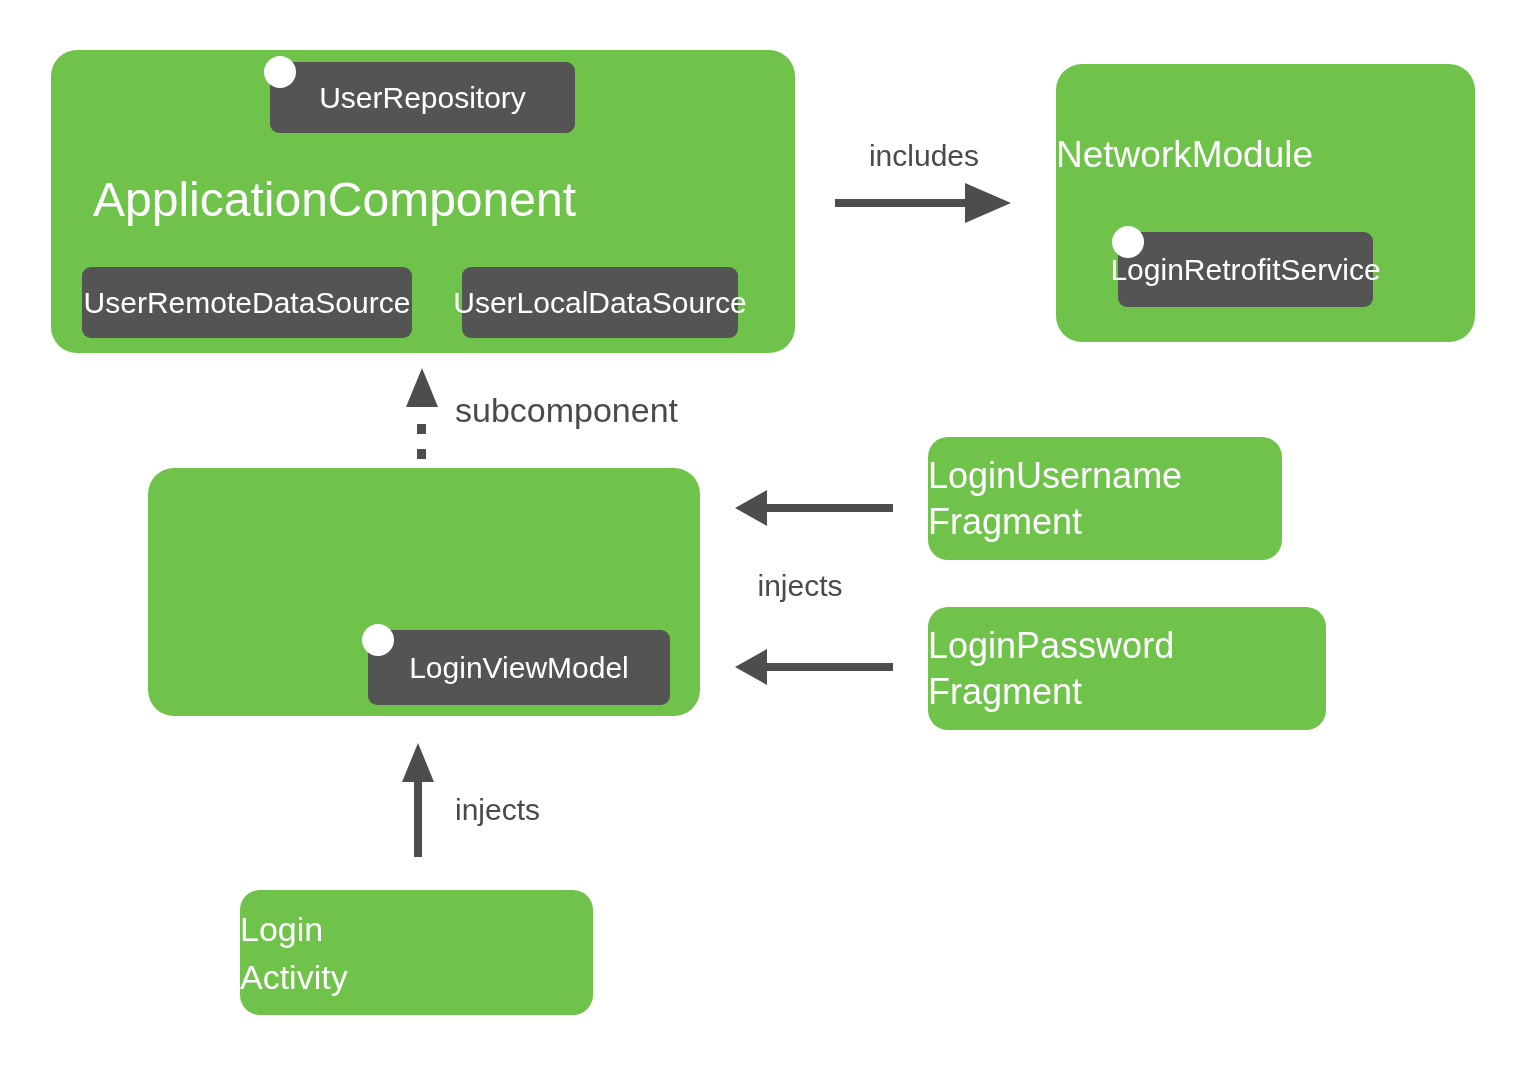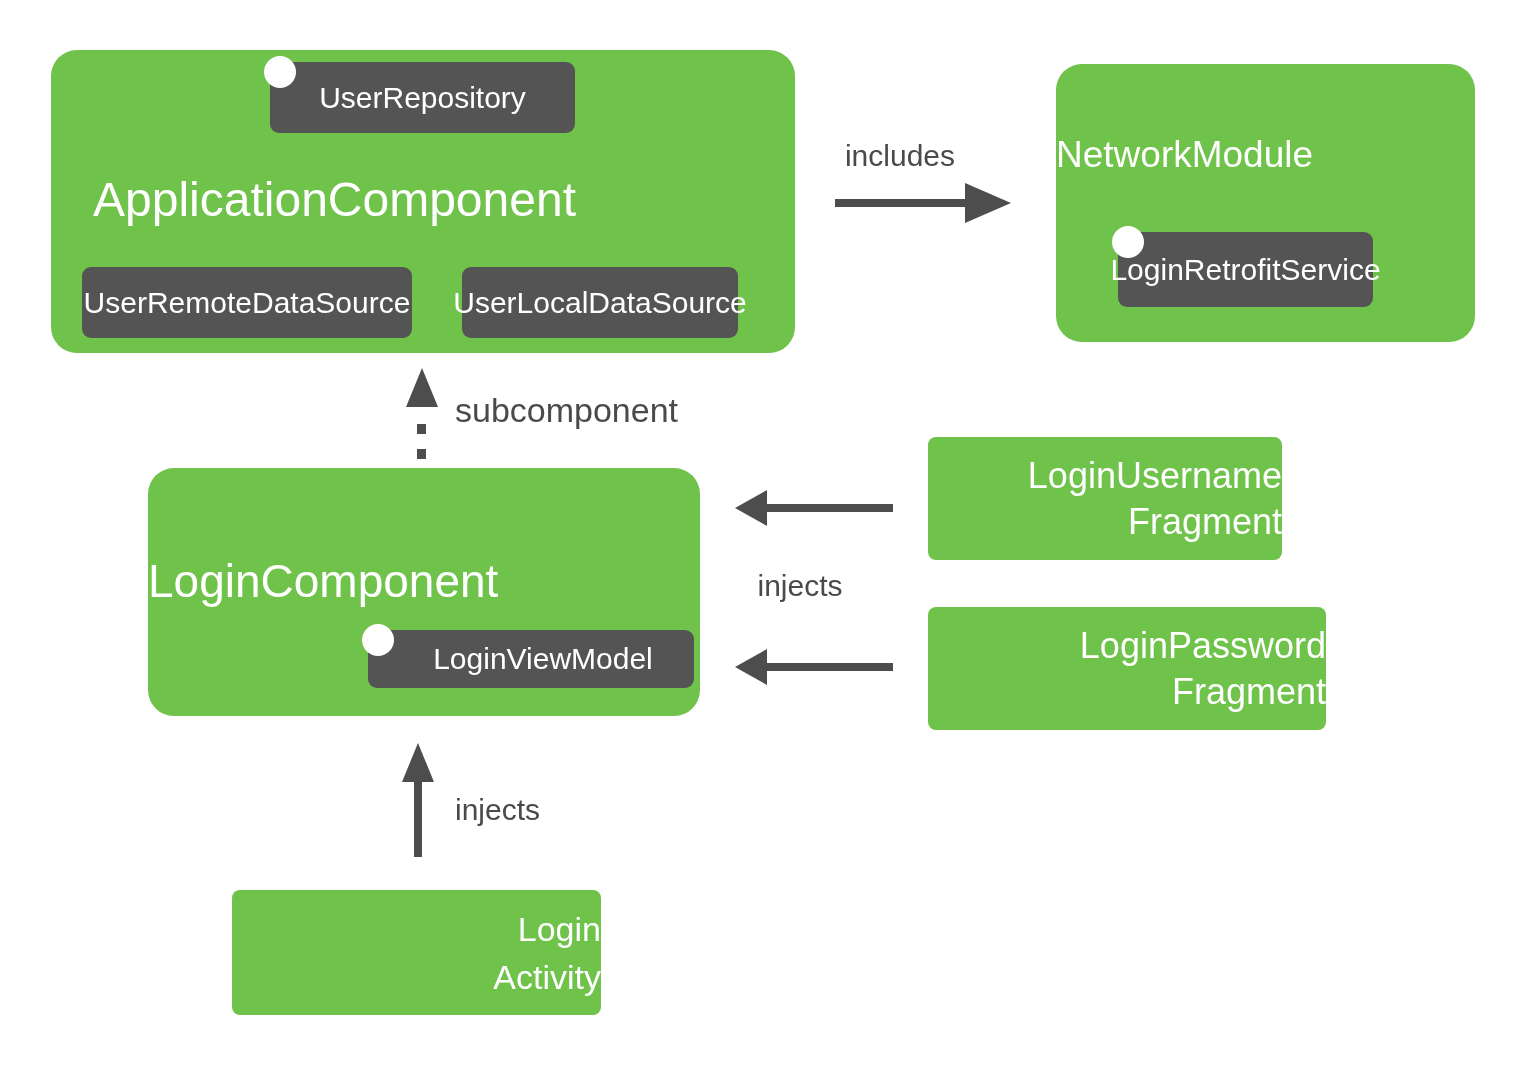--- a/index.html
+++ b/index.html
@@ -17,25 +17,25 @@
   }
   .box {
     position: absolute;
     background: #6fc24a;
     border-radius: 26px;
     color: #ffffff;
   }
   .box-sm {
     position: absolute;
     background: #6fc24a;
-    border-radius: 8px;
+    border-radius: 20px;
     color: #ffffff;
     display: flex;
     flex-direction: column;
-    align-items: flex-end;
+    align-items: flex-start;
     justify-content: center;
     text-align: center;
   }
   .box-title {
     position: absolute;
     left: 0;
     right: 0;
     text-align: left;
     color: #ffffff;
     white-space: nowrap;
@@ -117,42 +117,41 @@
     <div class="badge t30" style="left:219px; top:12px; width:305px; height:71px;">
       <span class="port"></span>
       <span>UserRepository</span>
     </div>
 
     <div class="badge t30" style="left:411px; top:217px; width:276px; height:71px;">
       <span>UserLocalDataSource</span>
     </div>
   </div>
 
-  <div class="edge-label" style="left:820px; top:139px; width:160px; text-align:center;">includes</div>
+  <div class="edge-label" style="left:844px; top:139px; width:160px; text-align:center;">includes</div>
   <div class="edge-line" style="left:835px; top:199px; width:132px; height:8px;"></div>
   <div class="arrowhead head-right" style="left:965px; top:183px;"></div>
 
   <div class="box" style="left:1056px; top:64px; width:419px; height:278px;">
     <div class="box-title t37" style="top:70px;">NetworkModule</div>
 
     <div class="badge t30" style="left:62px; top:168px; width:255px; height:75px;">
       <span class="port"></span>
       <span>LoginRetrofitService</span>
     </div>
   </div>
 
   <div class="arrowhead head-up" style="left:406px; top:368px;"></div>
   <div class="dash" style="left:417px; top:424px;"></div>
   <div class="dash" style="left:417px; top:449px;"></div>
   <div class="edge-label" style="left:455px; top:391px; font-size:34px;text-align:center;">subcomponent</div>
 
   <div class="box" style="left:148px; top:468px; width:552px; height:248px;">
-    <div class="box-title t46" style="top:86px;">LoginComponent</div>
 
-    <div class="badge t30" style="left:220px; top:162px; width:302px; height:58px;padding-left:24px;">
+    <div class="badge t30" style="left:220px; top:162px; width:302px; height:75px;">
       <span class="port"></span>
       <span>LoginViewModel</span>
     </div>
   </div>
 
   <div class="box-sm t36" style="left:928px; top:437px; width:354px; height:123px;">
     <span>LoginUsername</span>
     <span>Fragment</span>
   </div>
 
@@ -166,18 +165,18 @@
 
   <div class="edge-label" style="left:745px; top:569px; width:110px; text-align:center;">injects</div>
 
   <div class="arrowhead head-left" style="left:735px; top:649px;"></div>
   <div class="edge-line" style="left:763px; top:663px; width:130px; height:8px;"></div>
 
   <div class="arrowhead head-up" style="left:402px; top:743px;"></div>
   <div class="edge-line" style="left:414px; top:780px; width:8px; height:77px;"></div>
   <div class="edge-label" style="left:455px; top:793px;">injects</div>
 
-  <div class="box-sm t34" style="left:232px; top:890px; width:353px; height:125px;padding-left:16px;">
+  <div class="box-sm t34" style="left:240px; top:890px; width:353px; height:125px;">
     <span>Login</span>
     <span>Activity</span>
   </div>
 
 </div>
 
 </body></html>

